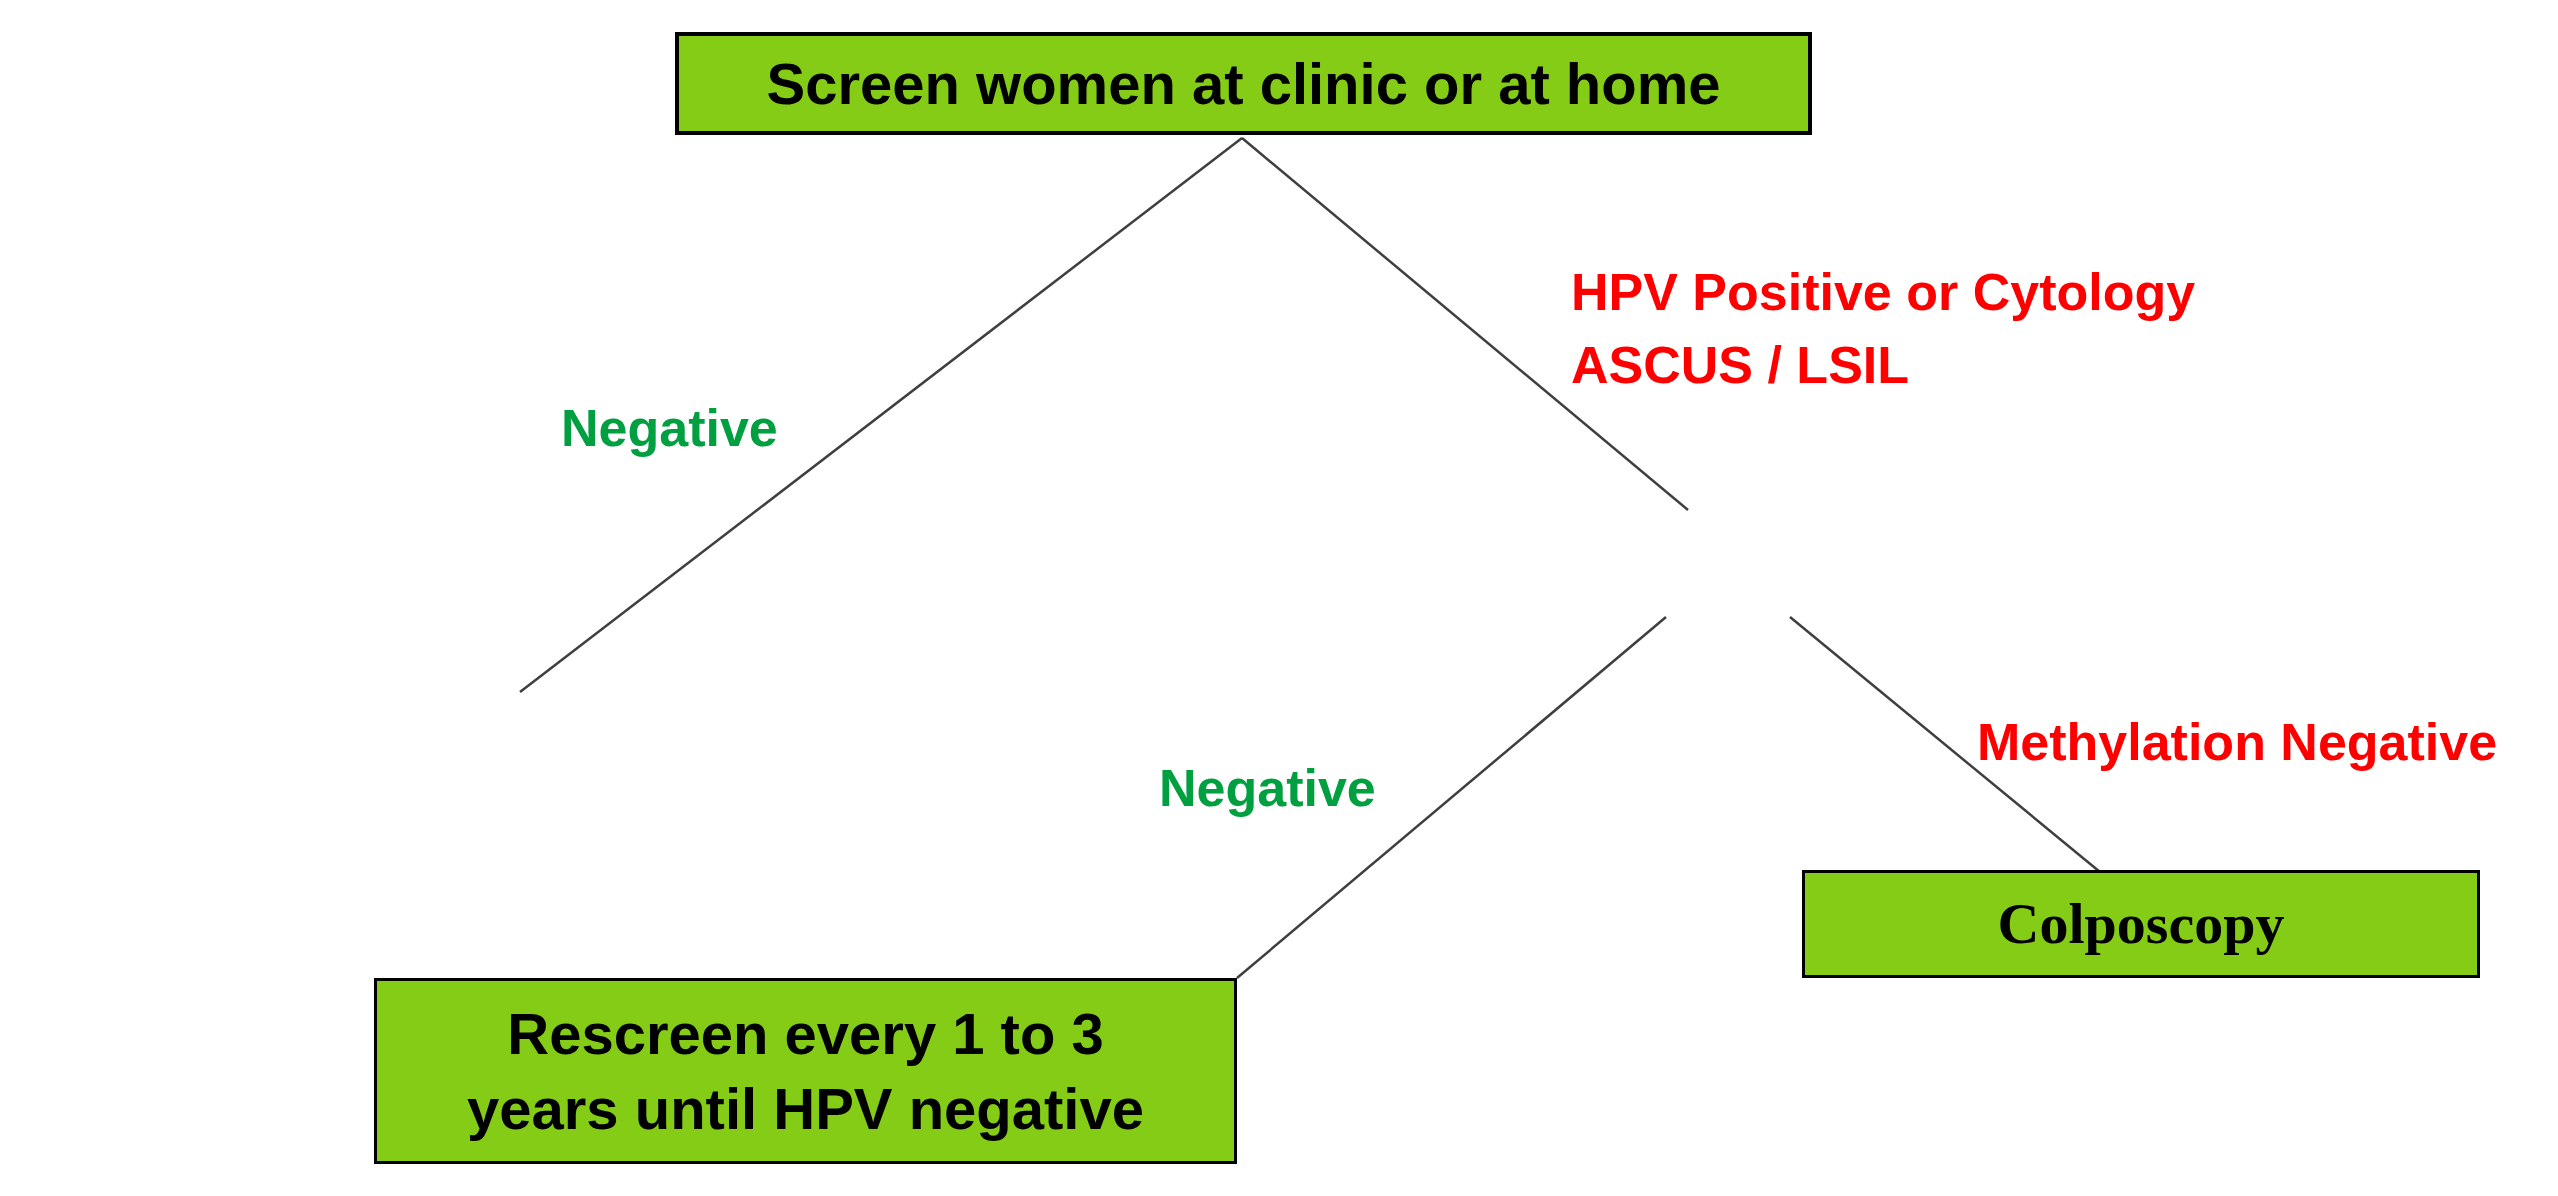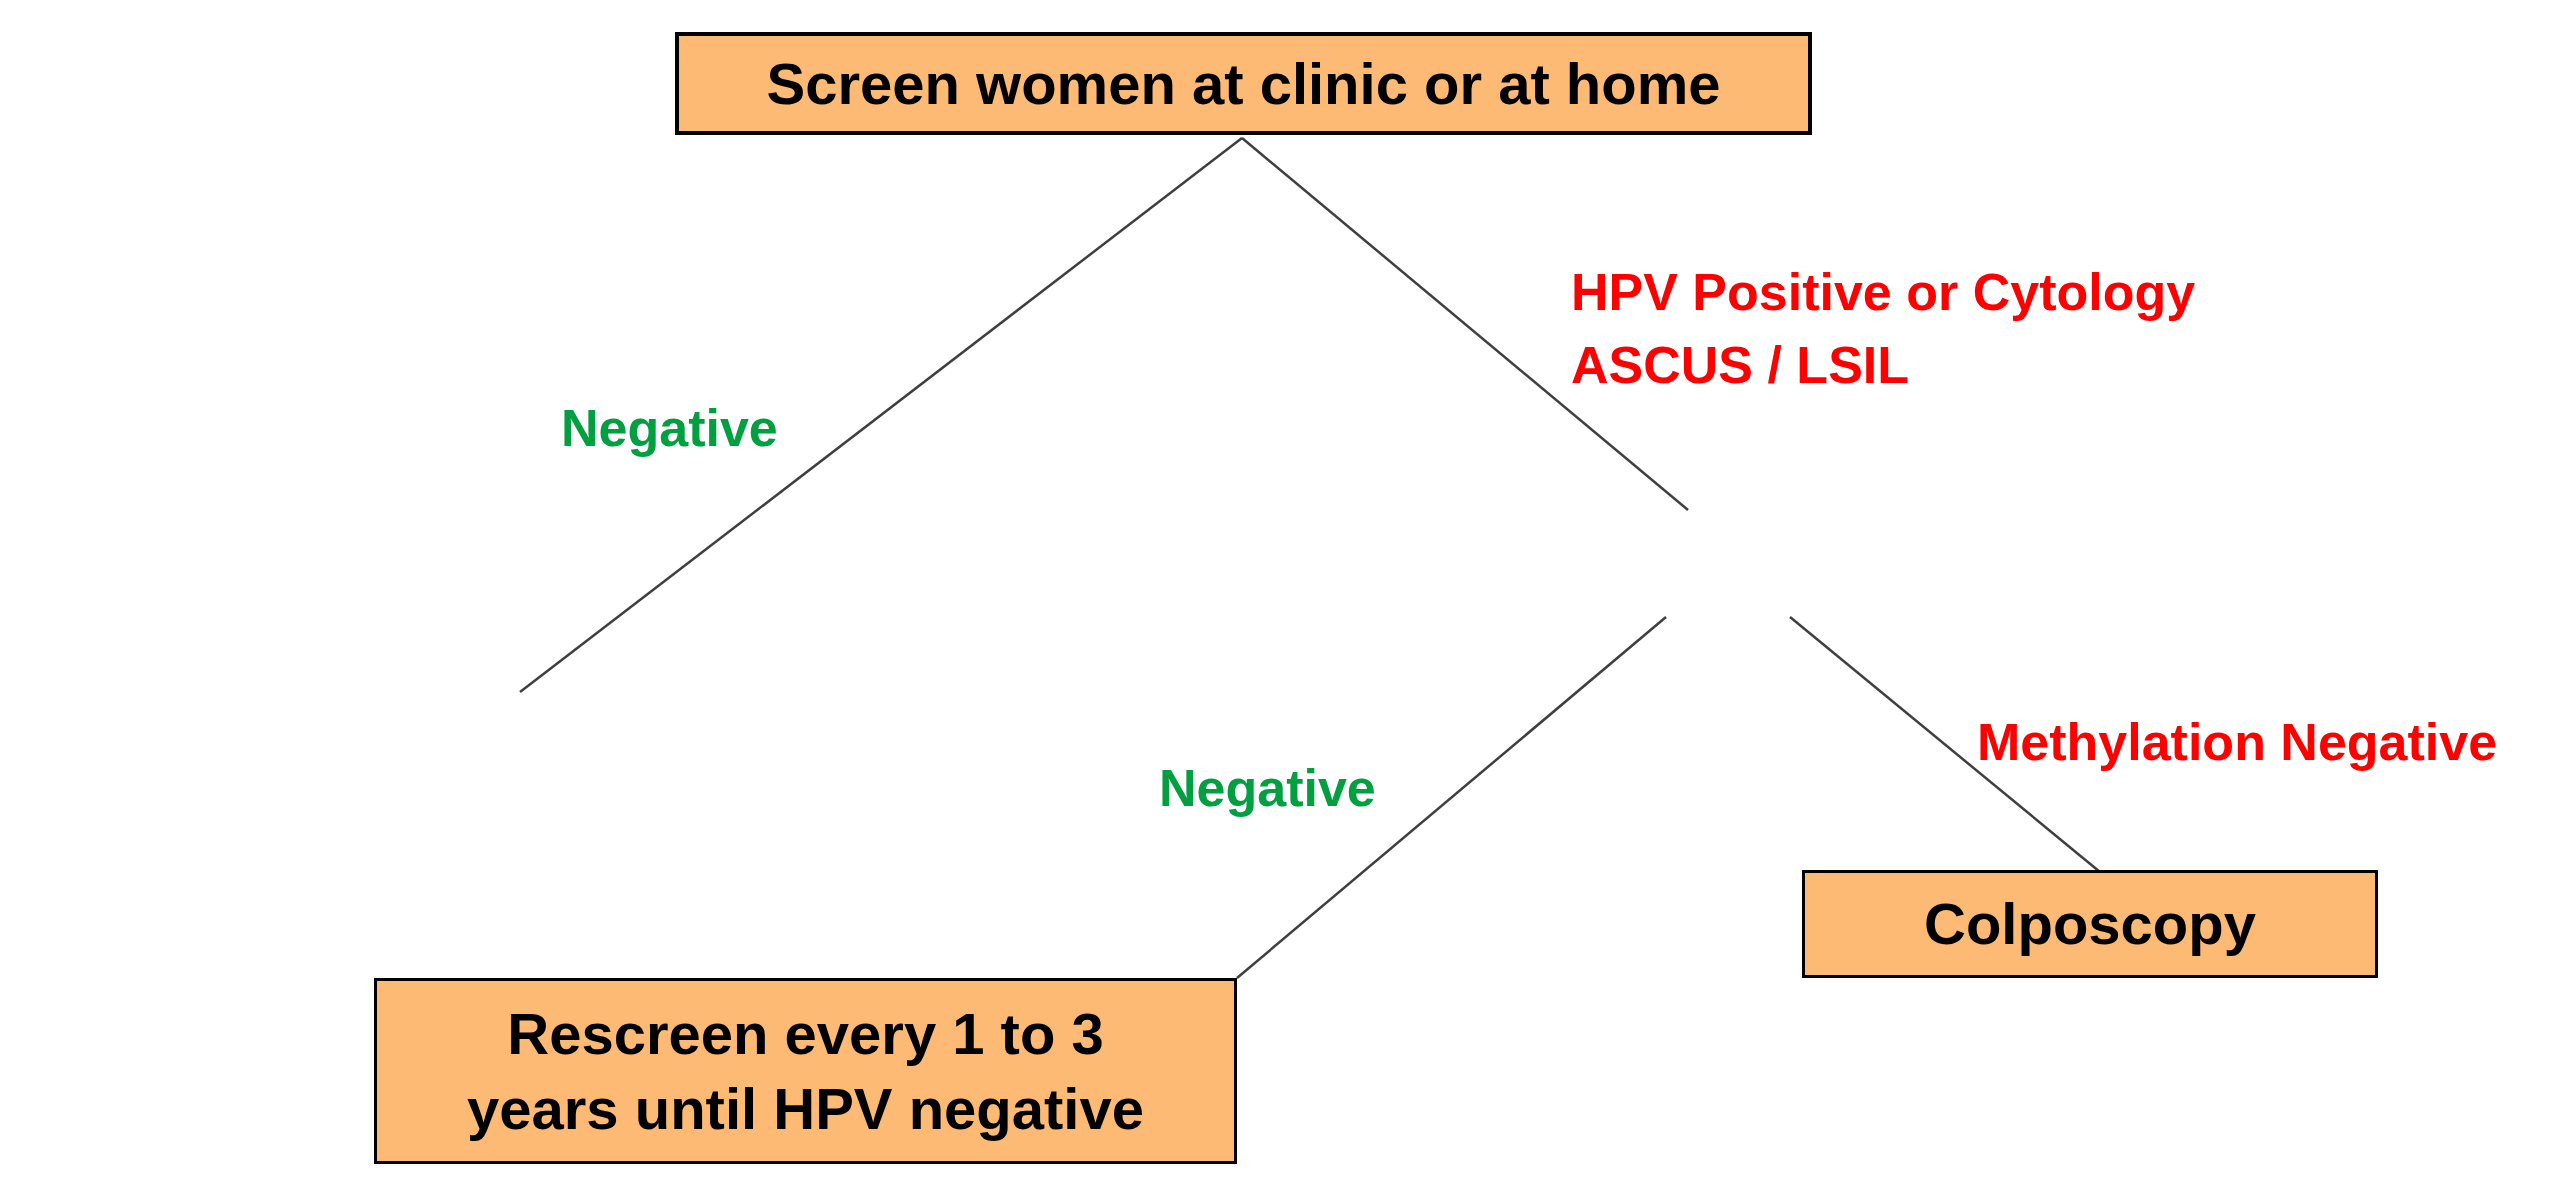--- a/index.html
+++ b/index.html
@@ -18,36 +18,36 @@
   .edges-svg {
     position: absolute;
     left: 0;
     top: 0;
     z-index: 1;
   }
   .node {
     position: absolute;
     z-index: 2;
     box-sizing: border-box;
-    background: #fdba74;
+    background: #84cc16;
     border: 3px solid #000000;
     color: #000000;
     font-weight: bold;
     font-size: 58px;
     line-height: 1.3;
     display: flex;
     align-items: center;
     justify-content: center;
     text-align: center;
     white-space: pre-line;
   }
   .n-screen     { left: 675px;  top: 32px;  width: 1137px; height: 103px; border-width: 4px; }
   .n-rescreen35 { left: 33px;   top: 692px; width: 985px;  height: 105px; }
   .n-reflex     { left: 1257px; top: 510px; width: 850px;  height: 107px; border-width: 4px; }
-  .n-colpo      { left: 1802px; top: 870px; width: 576px;  height: 108px; }
+  .n-colpo      { left: 1802px; top: 870px; width: 678px;  height: 108px; font-family: Liberation Serif, serif; }
   .n-rescreen13 { left: 374px;  top: 978px; width: 863px;  height: 186px; }
   .elabel {
     position: absolute;
     z-index: 3;
     font-weight: bold;
     font-size: 52px;
     line-height: 1.4;
     white-space: pre-line;
   }
   .l-neg1 { left: 561px;  top: 392px; }

